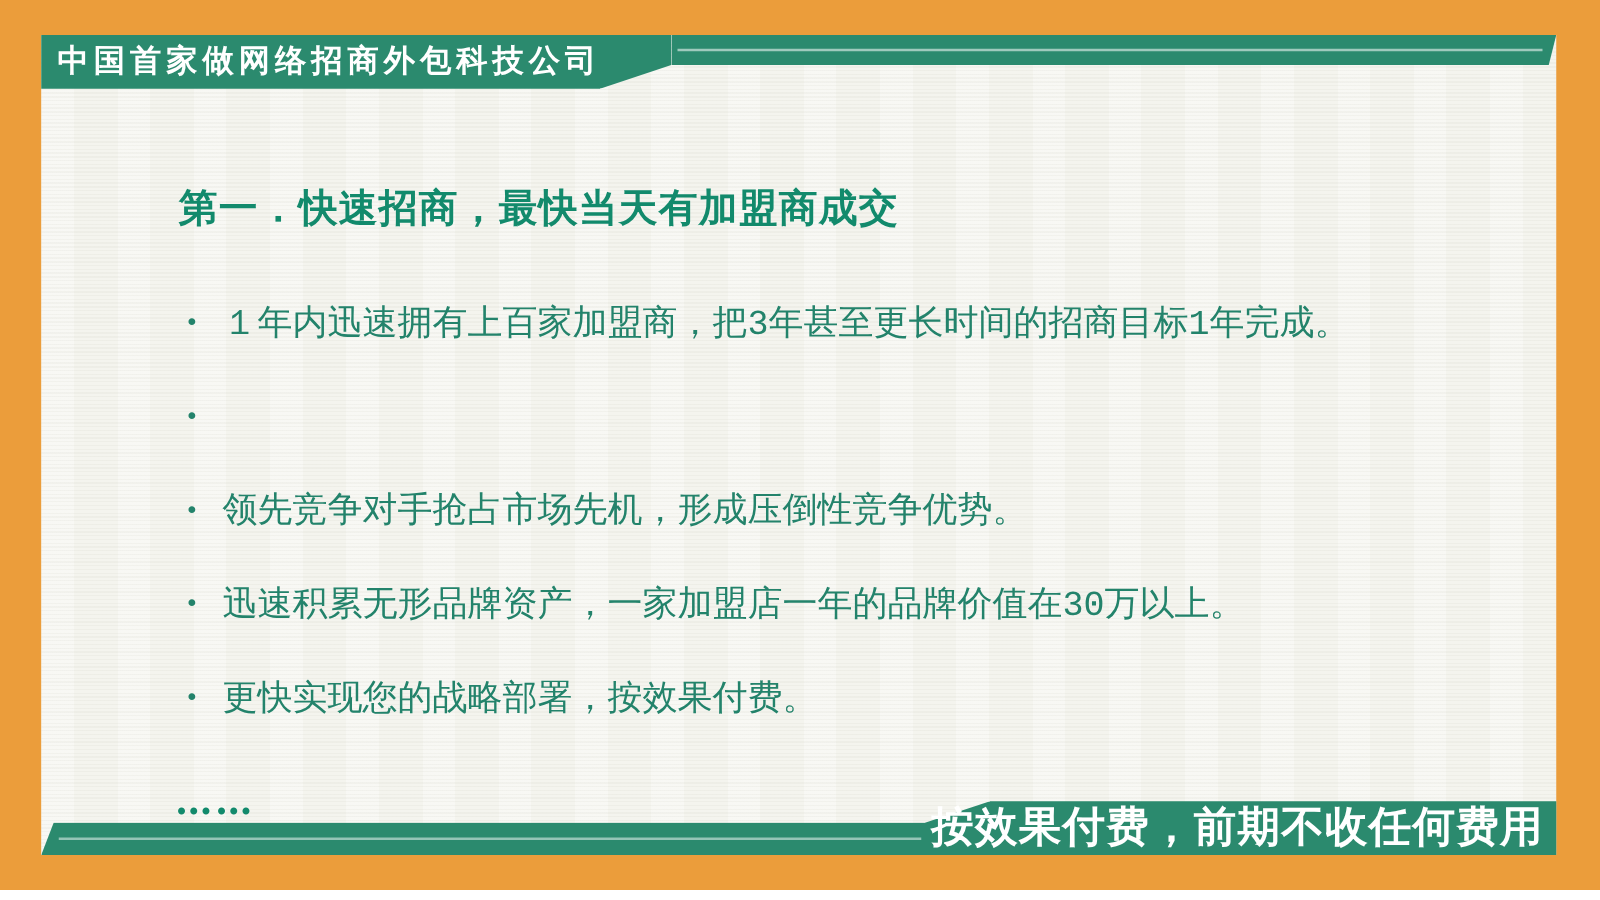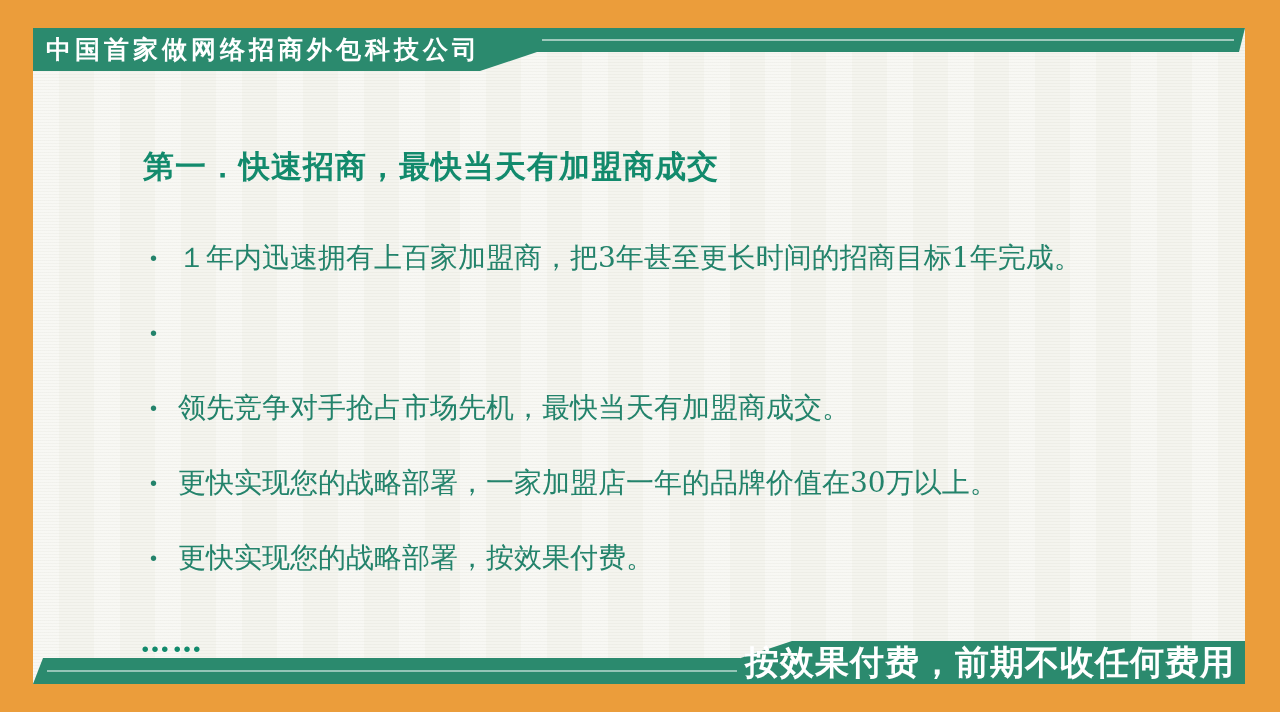--- a/index.html
+++ b/index.html
@@ -89,21 +89,21 @@
   .bullet-item{
     display:flex;align-items:center;height:75px;
     font-family:"DejaVu Serif","Liberation Serif",serif;
     color:#23836B;font-size:28px;
   }
   .bullet-marker{
     width:28px;flex:0 0 28px;font-size:20px;line-height:1;
     color:#23836B;
     font-family:"Liberation Sans",sans-serif;
   }
-  .bullet-text{white-space:nowrap;}
+  .bullet-text{white-space:nowrap;font-family:Liberation Mono, monospace;}
   .ellipsis{
     position:absolute;left:107px;top:596px;
     color:#128A6C;font-size:30px;font-weight:800;letter-spacing:2px;
     font-family:"DejaVu Serif","Liberation Serif",serif;
   }
 </style>
 </head>
 <body>
 
 <div class="frame">
@@ -120,25 +120,25 @@
     <div class="bullet-list">
       <div class="bullet-item">
         <span class="bullet-marker">•</span>
         <span class="bullet-text">１年内迅速拥有上百家加盟商，把3年甚至更长时间的招商目标1年完成。</span>
       </div>
       <div class="bullet-item">
         <span class="bullet-marker">•</span>
       </div>
       <div class="bullet-item">
         <span class="bullet-marker">•</span>
-        <span class="bullet-text">领先竞争对手抢占市场先机，最快当天有加盟商成交。</span>
+        <span class="bullet-text">领先竞争对手抢占市场先机，形成压倒性竞争优势。</span>
       </div>
       <div class="bullet-item">
         <span class="bullet-marker">•</span>
-        <span class="bullet-text">更快实现您的战略部署，一家加盟店一年的品牌价值在30万以上。</span>
+        <span class="bullet-text">迅速积累无形品牌资产，一家加盟店一年的品牌价值在30万以上。</span>
       </div>
       <div class="bullet-item">
         <span class="bullet-marker">•</span>
         <span class="bullet-text">更快实现您的战略部署，按效果付费。</span>
       </div>
     </div>
 
     <div class="ellipsis">……</div>
 
     <div class="footer">

